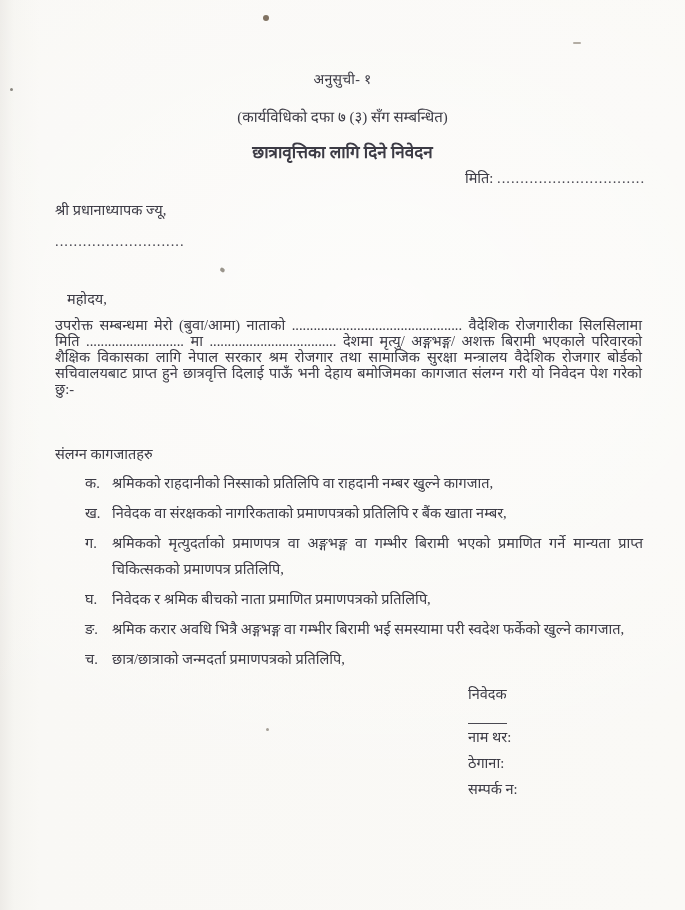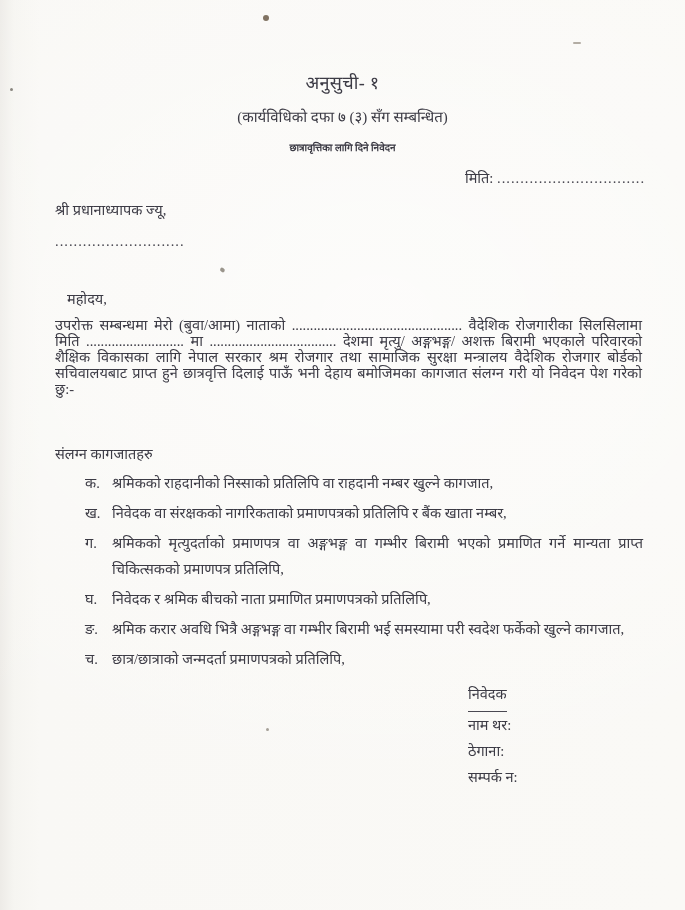--- a/index.html
+++ b/index.html
@@ -16,23 +16,23 @@
     background:
       radial-gradient(ellipse 900px 700px at 55% 35%, rgba(255,255,255,0.55), rgba(255,255,255,0) 70%),
       linear-gradient(90deg, #edebe7 0px, #f6f5f1 14px, #f9f8f5 40px, #faf9f6 100%);
     color: #3c3b45;
     font-family: "Liberation Serif", "DejaVu Serif", serif;
     font-size: 14.5px;
     line-height: 1.45;
   }
   .abs { position: absolute; }
   .centered { left: 0; right: 0; text-align: center; }
-  .annex-title    { top: 70px;  font-size: 18px; letter-spacing: 0.3px; }
+  .annex-title    { top: 70px;  font-size: 14px; letter-spacing: 0.3px; }
   .clause-ref     { top: 107px; font-size: 15px; }
-  .doc-title      { top: 141px; font-size: 10px; font-weight: 700; }
+  .doc-title      { top: 141px; font-size: 17px; font-weight: 700; }
   .date-line      { top: 168px; right: 40px; text-align: right; }
   .date-blank     { letter-spacing: 1px; color: #4a4952; }
   .addressee      { top: 200px; left: 55px; text-align: right; }
   .addressee-blank{ top: 231px; left: 55px; letter-spacing: 1px; color: #4a4952; }
   .subject        { top: 258px; left: 173px; }
   .salutation     { top: 289px; left: 67px; }
   .body-par {
     top: 317px; left: 55px; width: 587px;
     text-align: justify;
     text-align-last: left;
@@ -57,21 +57,21 @@
     text-align: justify;
     text-align-last: left;
   }
   .signature {
     top: 681px; left: 468px;
     line-height: 26px;
   }
   .applicant-label {
     display: inline-block;
     border-bottom: 1px solid #4a4952;
-    padding-bottom: 4px;
+    padding-bottom: 16px;
   }
   .speck { border-radius: 50%; }
   .speck-1 { top: 15px; left: 263px; width: 6px; height: 6px; background: #6b5a48; opacity: 0.85; }
   .speck-2 { top: 42px; left: 573px; width: 8px; height: 2px; background: #b3ada4; border-radius: 2px; }
   .speck-3 { top: 88px; left: 10px;  width: 3px; height: 3px; background: #8a8780; }
   .speck-4 { top: 268px; left: 220px; width: 5px; height: 4px; background: #9a958c; transform: rotate(35deg); border-radius: 40% 60% 50% 50%; }
   .speck-5 { top: 728px; left: 266px; width: 3px; height: 3px; background: #a5a098; }
 </style>
 </head>
 <body>

